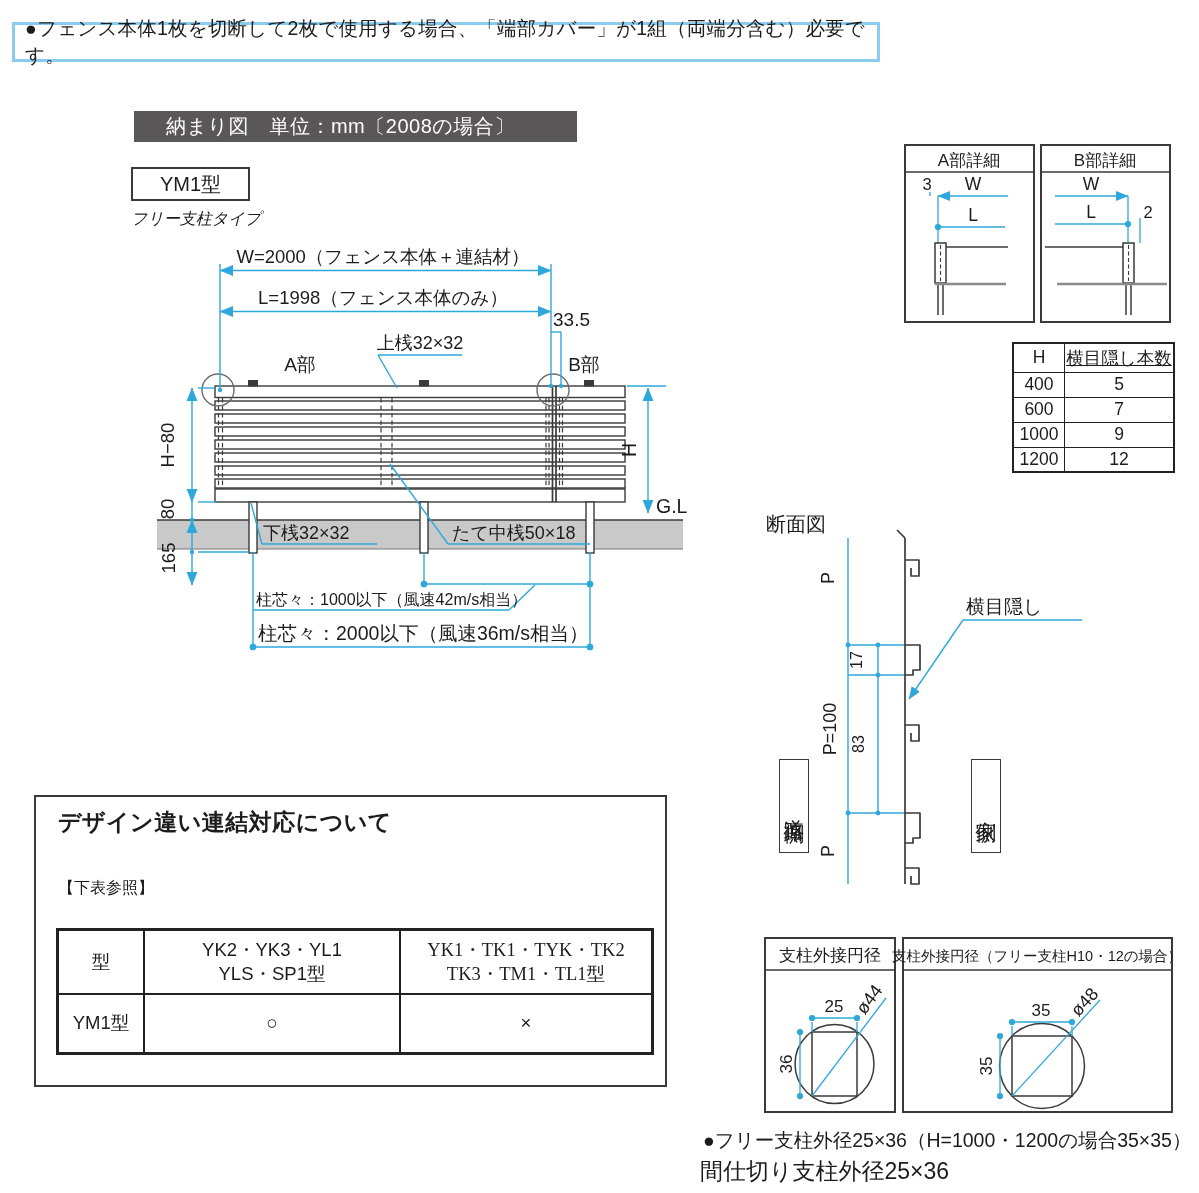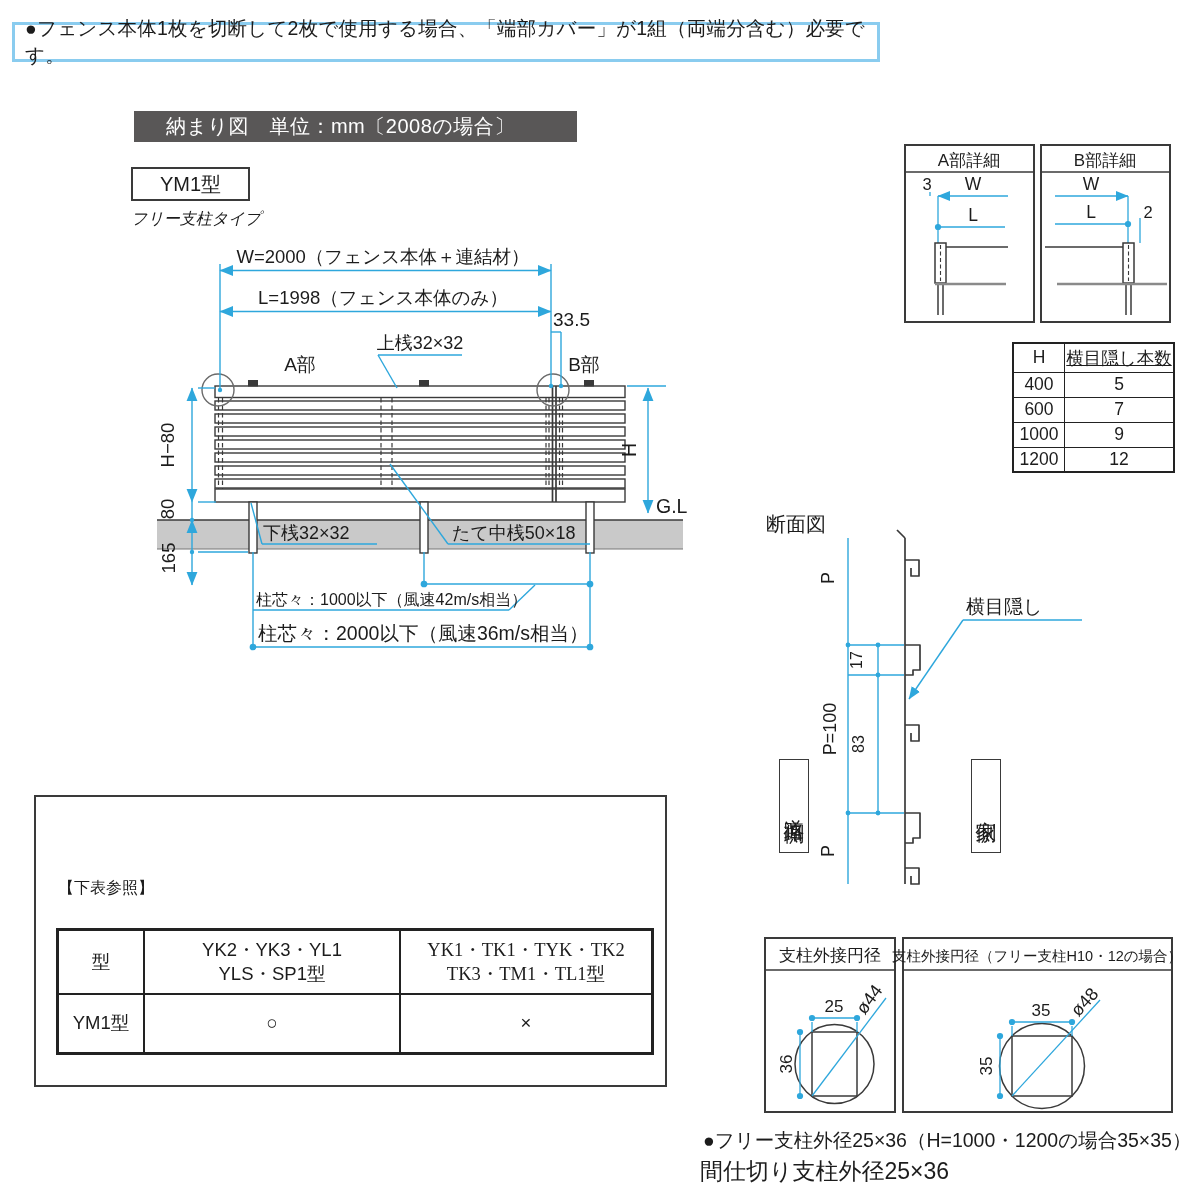--- a/index.html
+++ b/index.html
@@ -336,20 +336,21 @@
 </svg>
 
 <div id="road-box" class="abs vbox">
   <span>道路側</span>
 </div>
 <div id="house-box" class="abs vbox">
   <span>家側</span>
 </div>
 
 <div id="design-box" class="abs">
+  <div id="design-title" class="abs">デザイン違い連結対応について</div>
   <div id="design-ref" class="abs">【下表参照】</div>
   <table id="design-table" class="abs">
     <tbody>
         <tr class="hd">
       <th class="tc1">型</th>
       <th class="tc2">
         <div>YK2・YK3・YL1</div>
         <div>YLS・SP1型</div>
       </th>
       <th class="tc3">

